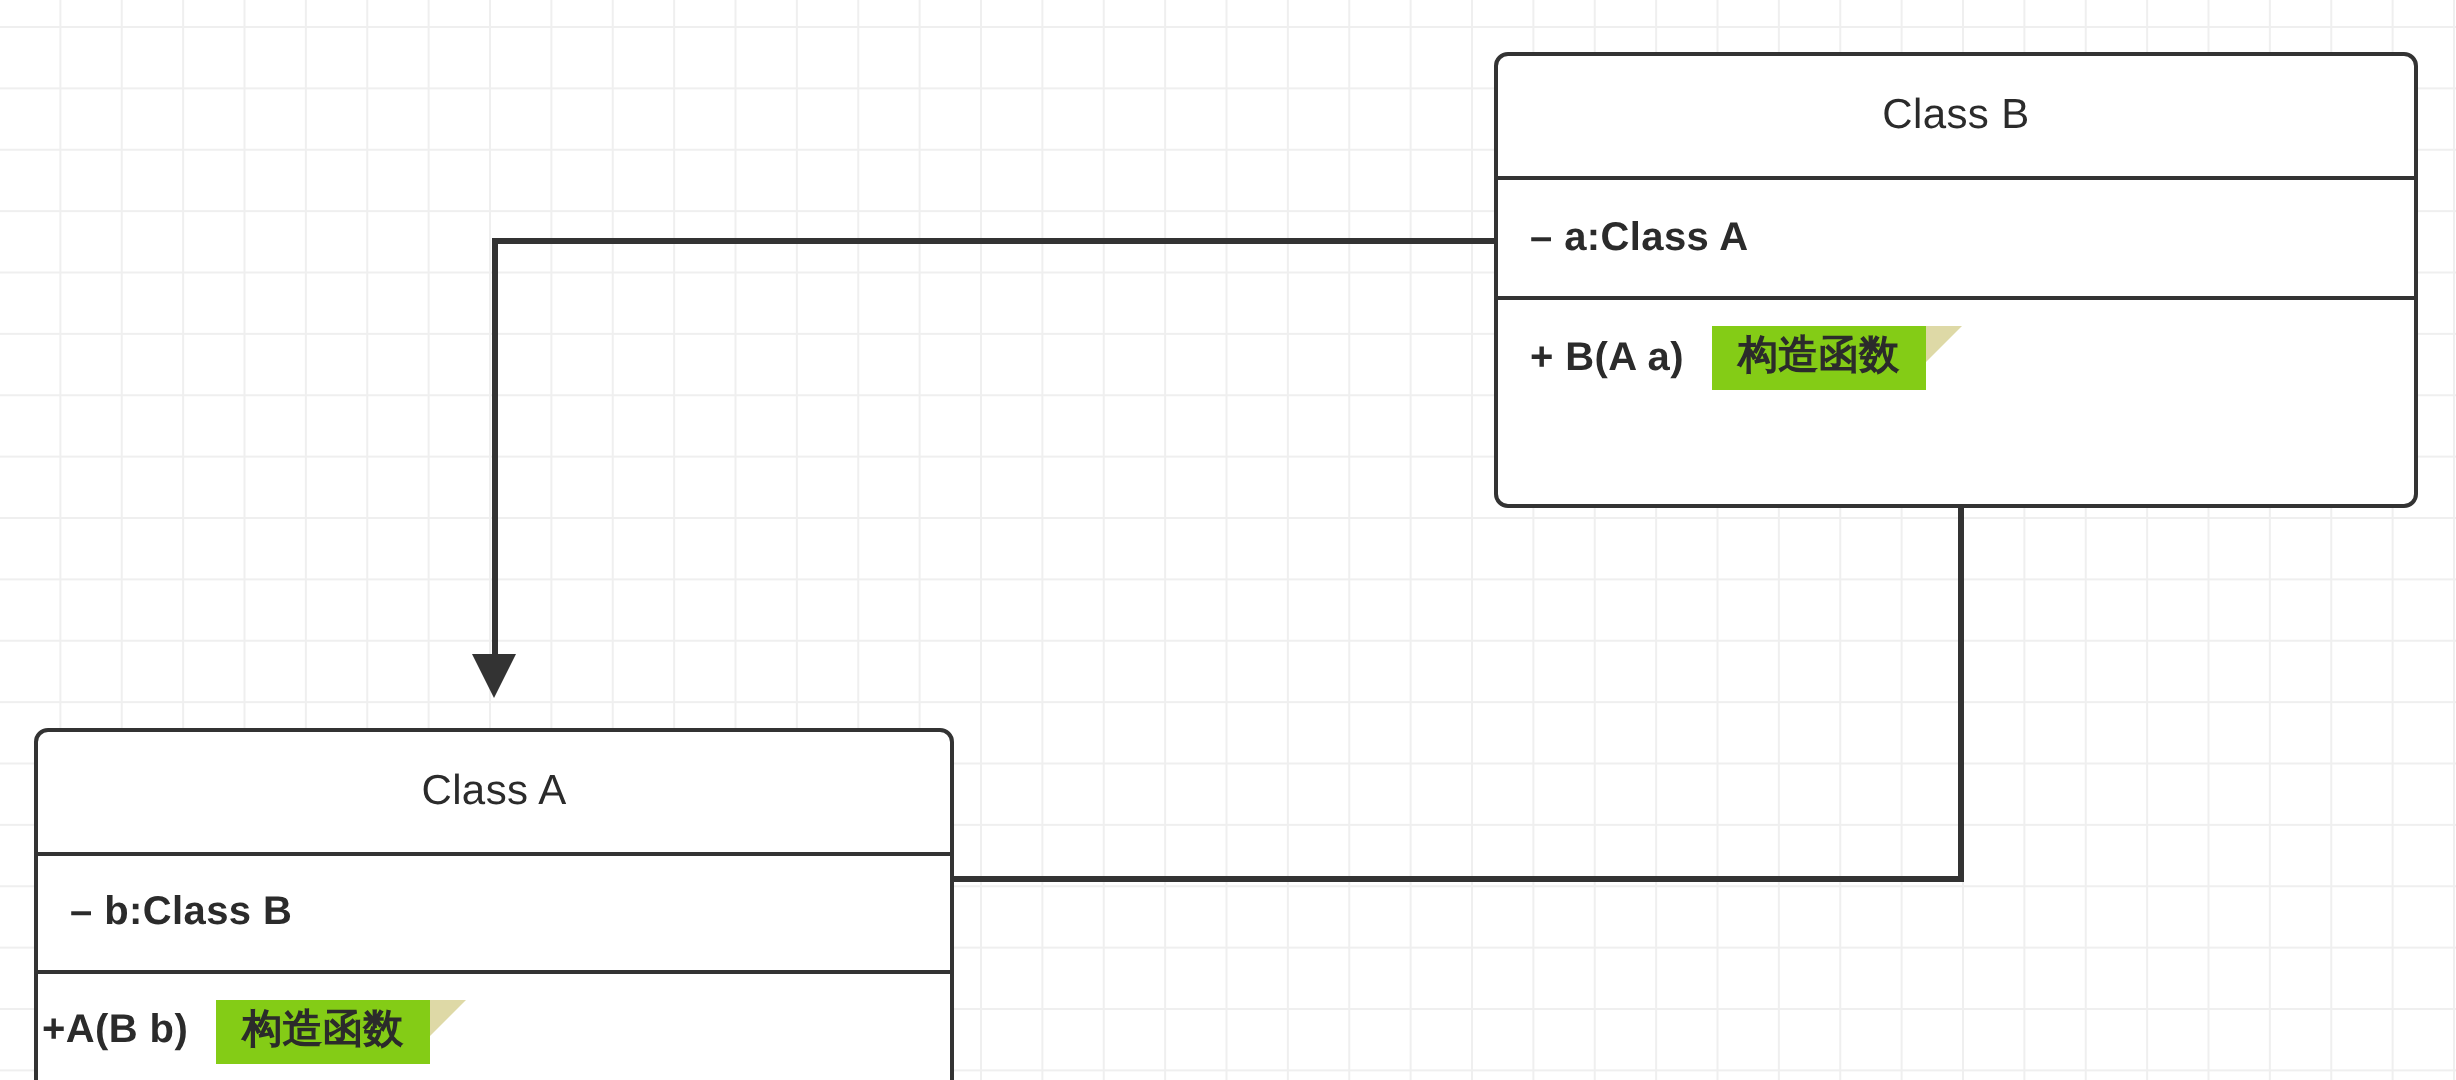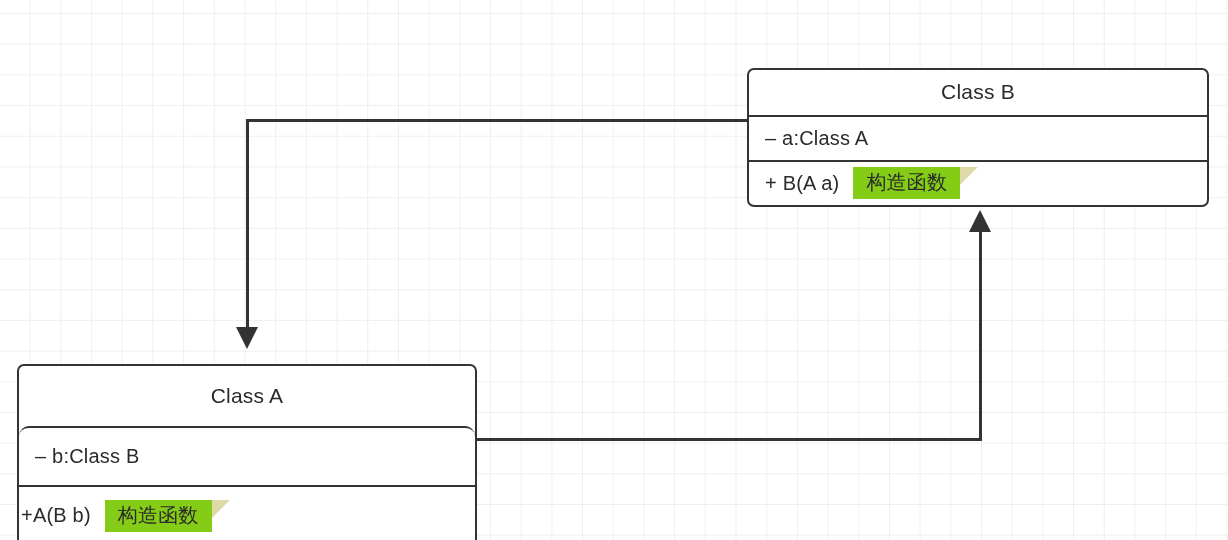--- a/index.html
+++ b/index.html
@@ -44,20 +44,21 @@
     justify-content: center;
     font-size: 21px;
     color: #2b2b2b;
     letter-spacing: 0.2px;
   }
   .uml-member {
     padding-left: 16px;
     font-size: 20px;
     color: #2b2b2b;
     letter-spacing: 0.2px;
+    font-weight: bold;
   }
 
   
   .note {
     position: relative;
     display: inline-block;
     margin-left: 14px;
     padding: 2px 13px 3px 13px;
     background: #84cc16;
     font-size: 20px;
@@ -105,38 +106,38 @@
 <div id="canvas">
 
   <div class="edge edge-h" style="left:246px; top:119px; width:502px;"></div>
   <div class="edge edge-v" style="left:246px; top:119px; height:211px;"></div>
   <div class="arrowhead arrow-down" style="left:236px; top:327px;"></div>
 
   <div class="edge edge-h" style="left:476px; top:438px; width:506px;"></div>
   <div class="edge edge-v" style="left:979px; top:231px; height:210px;"></div>
   <div class="arrowhead arrow-up" style="left:969px; top:210px;"></div>
 
-  <div class="uml-class" style="left:747px; top:26px; width:462px; height:139px;margin-top:42px;">
+  <div class="uml-class" style="left:747px; top:26px; width:462px; height:228px;">
     <div class="uml-row uml-title" style="height:60px;">
       <span>Class B</span>
     </div>
     <div class="uml-row uml-member" style="height:60px;">
       <span>– a:Class A</span>
     </div>
     <div class="uml-row uml-member" style="height:60px;">
       <span>+ B(A a)</span>
       <span class="note">构造函数</span>
     </div>
   </div>
 
   <div class="uml-class" style="left:17px; top:364px; width:460px; height:217px;">
     <div class="uml-row uml-title" style="height:60px;">
       <span>Class A</span>
     </div>
-    <div class="uml-row uml-member" style="height:59px;border-radius:10px;">
+    <div class="uml-row uml-member" style="height:59px;">
       <span>– b:Class B</span>
     </div>
     <div class="uml-row uml-member" style="height:59px; padding-left:2px;">
       <span>+A(B b)</span>
       <span class="note">构造函数</span>
     </div>
   </div>
 
 </div>
 

